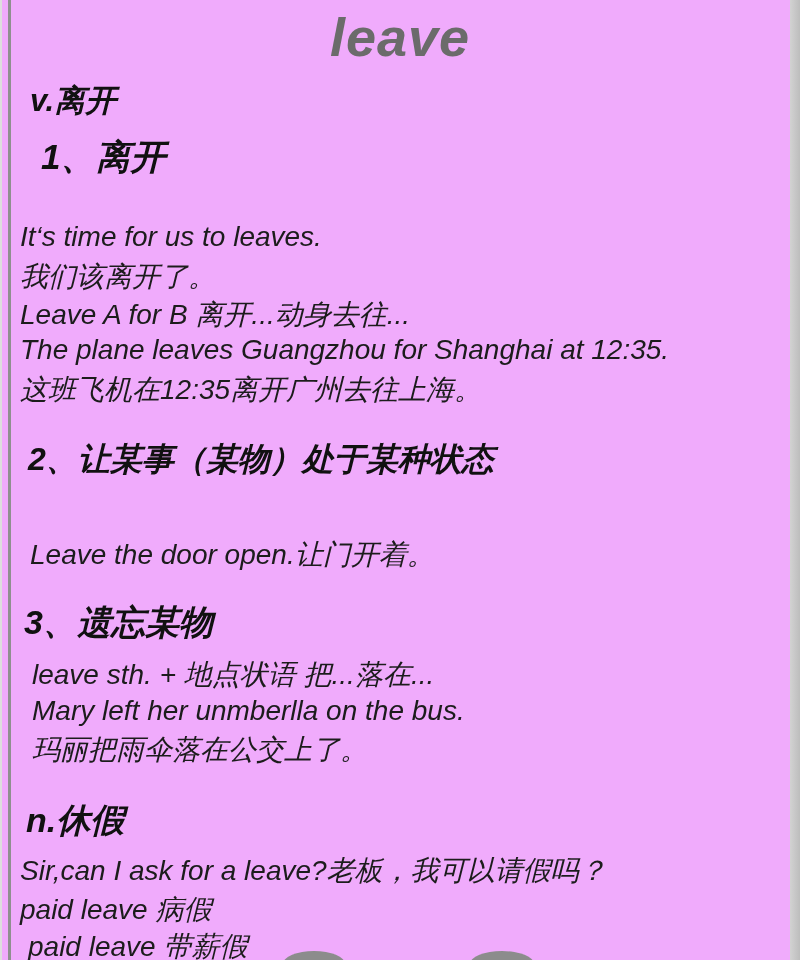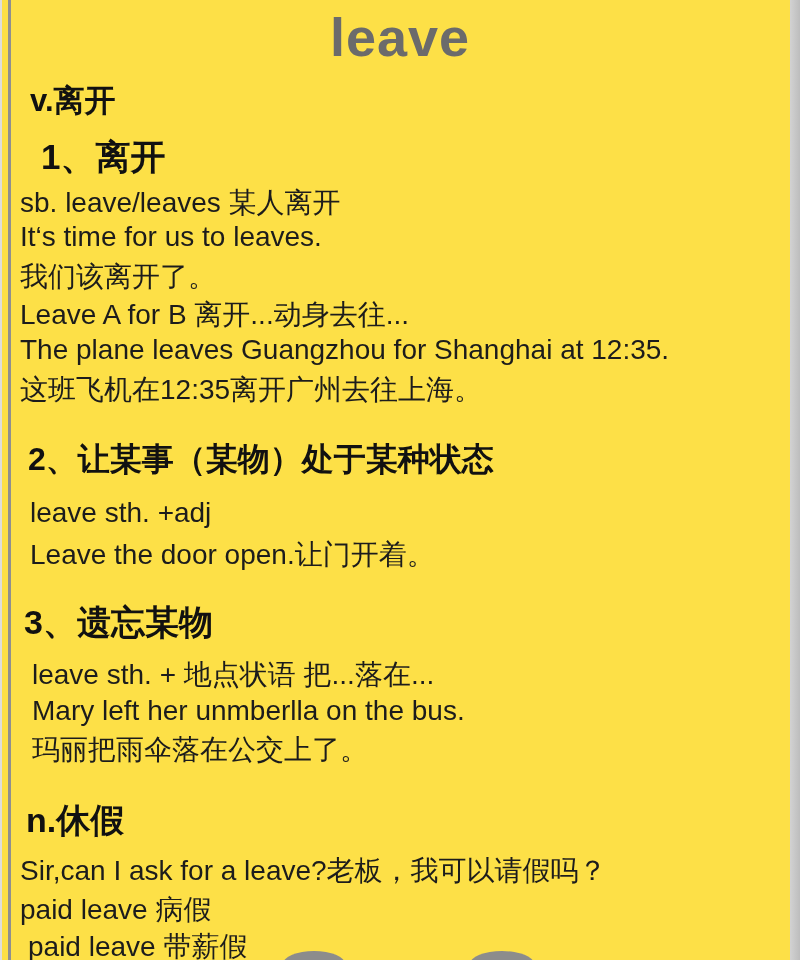--- a/index.html
+++ b/index.html
@@ -6,22 +6,23 @@
   html, body {
     margin: 0;
     padding: 0;
     background: #ffffff;
     font-family: "Liberation Sans", "DejaVu Sans", sans-serif;
   }
   .page {
     position: relative;
     width: 800px;
     height: 960px;
-    background: #fde047;
+    background: #f0abfc;
     overflow: hidden;
+    font-style: italic;
   }
   .edge-left-faint {
     position: absolute;
     left: 0; top: 0;
     width: 2px; height: 100%;
     background: #dedede;
   }
   .left-rule {
     position: absolute;
     left: 8px; top: 0;
@@ -74,29 +75,27 @@
 
   <div class="edge-left-faint"></div>
   <div class="left-rule"></div>
   <div class="right-band"></div>
 
   <h1 class="title">leave</h1>
 
   <div class="h" style="top:80px; left:30px; font-size:31px;">v.离开</div>
 
   <div class="h" style="top:134px; left:41px; font-size:35px;">1、离开</div>
-  <div class="line" style="top:184px; left:20px;">sb. leave/leaves 某人离开</div>
   <div class="line" style="top:221px; left:20px;">It‘s time for us to leaves.</div>
   <div class="line" style="top:296px; left:20px;">Leave A for B 离开...动身去往...</div>
   <div class="line" style="top:258px; left:20px;">我们该离开了。</div>
   <div class="line" style="top:334px; left:20px;text-align:center;">The plane leaves Guangzhou for Shanghai at 12:35.</div>
   <div class="line" style="top:371px; left:20px;">这班飞机在12:35离开广州去往上海。</div>
 
   <div class="h" style="top:438px; left:28px; font-size:32px;">2、让某事（某物）处于某种状态</div>
-  <div class="line" style="top:497px; left:30px;">leave sth. +adj</div>
   <div class="line" style="top:536px; left:30px;">Leave the door open.让门开着。</div>
 
   <div class="h" style="top:600px; left:24px; font-size:34px;">3、遗忘某物</div>
   <div class="line" style="top:656px; left:32px;">leave sth. + 地点状语 把...落在...</div>
   <div class="line" style="top:695px; left:32px;">Mary left her unmberlla on the bus.</div>
   <div class="line" style="top:731px; left:32px;">玛丽把雨伞落在公交上了。</div>
 
   <div class="h" style="top:798px; left:26px; font-size:34px;">n.休假</div>
   <div class="line" style="top:852px; left:20px;">Sir,can I ask for a leave?老板，我可以请假吗？</div>
   <div class="line" style="top:891px; left:20px;">paid leave 病假</div>

